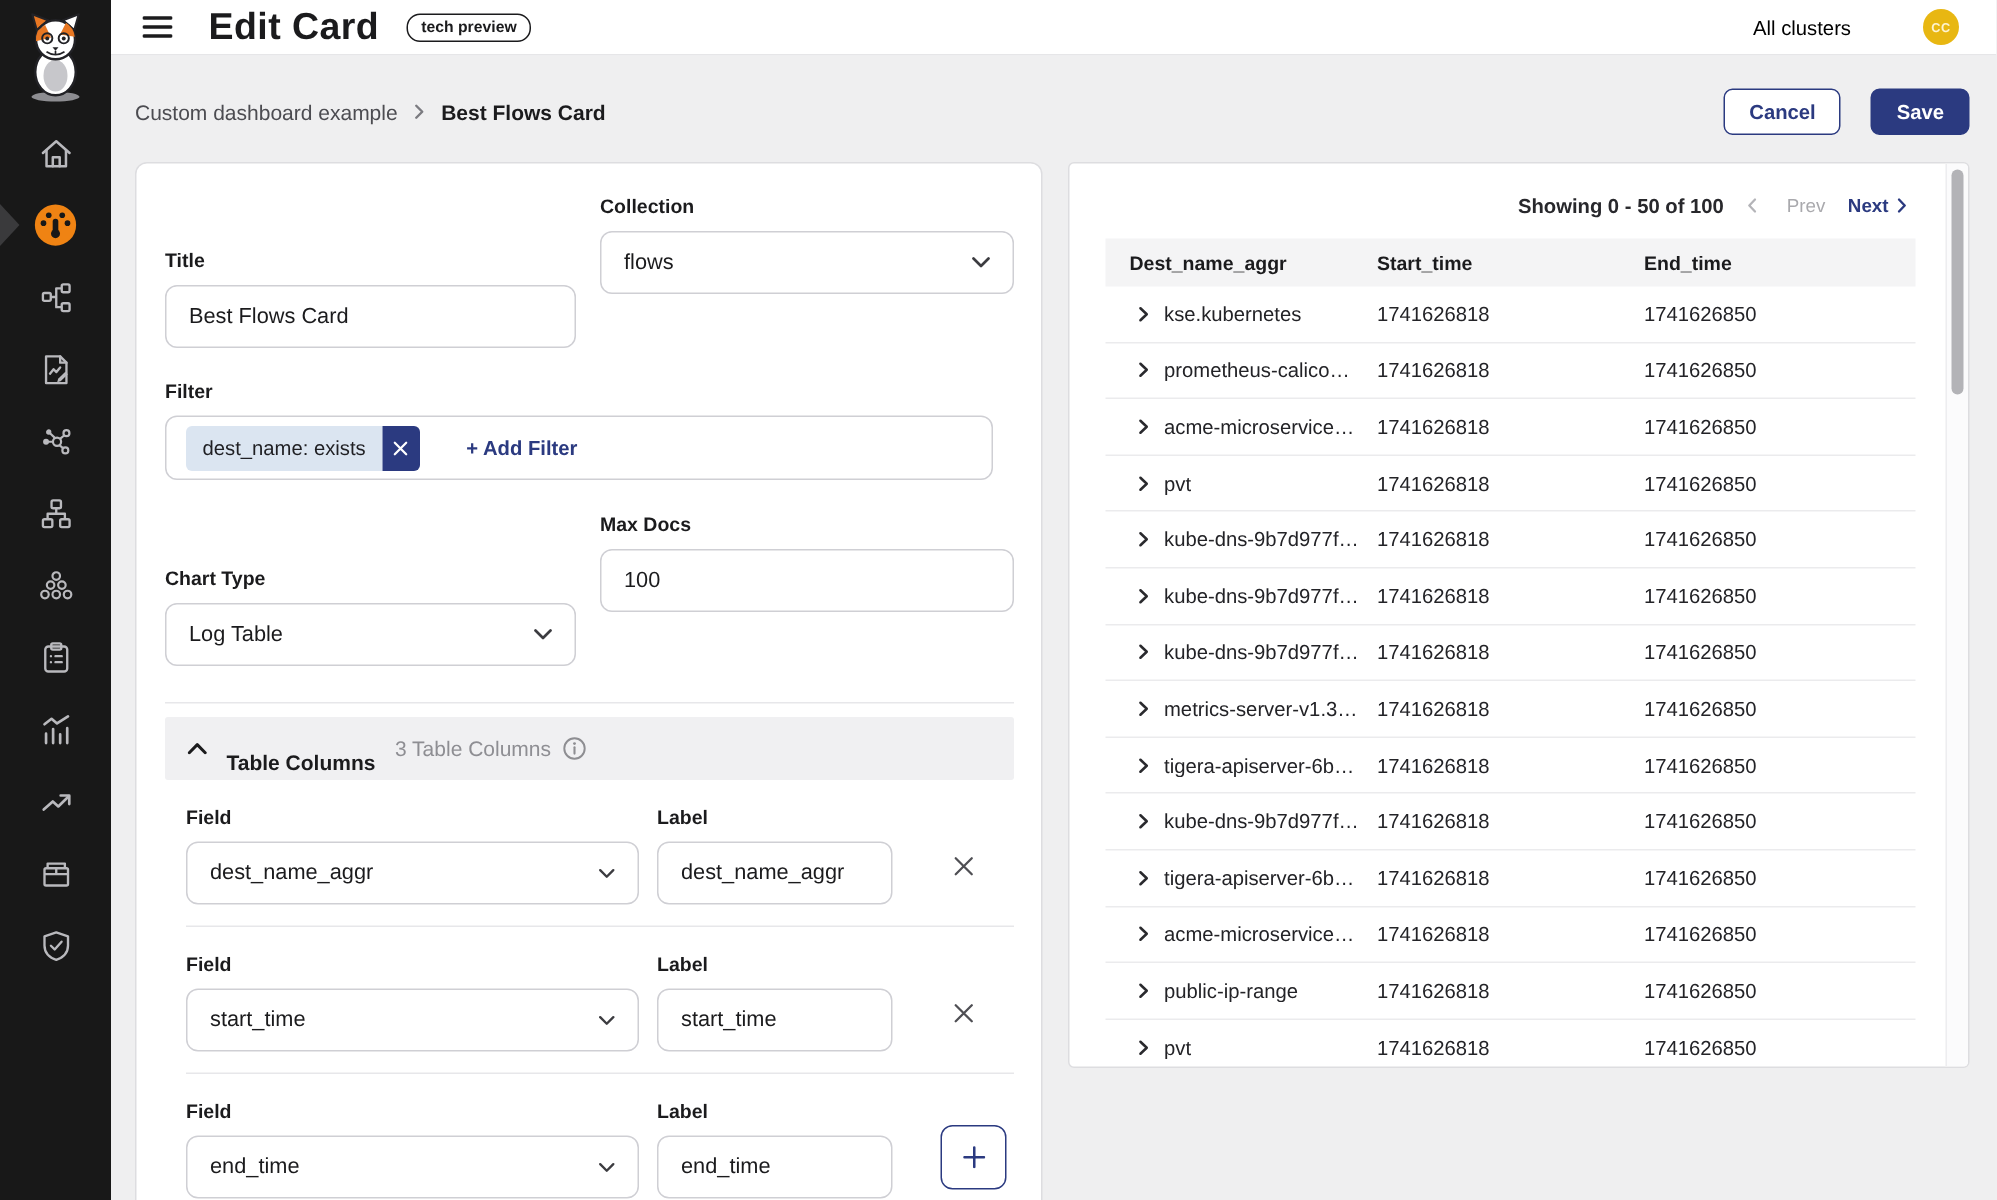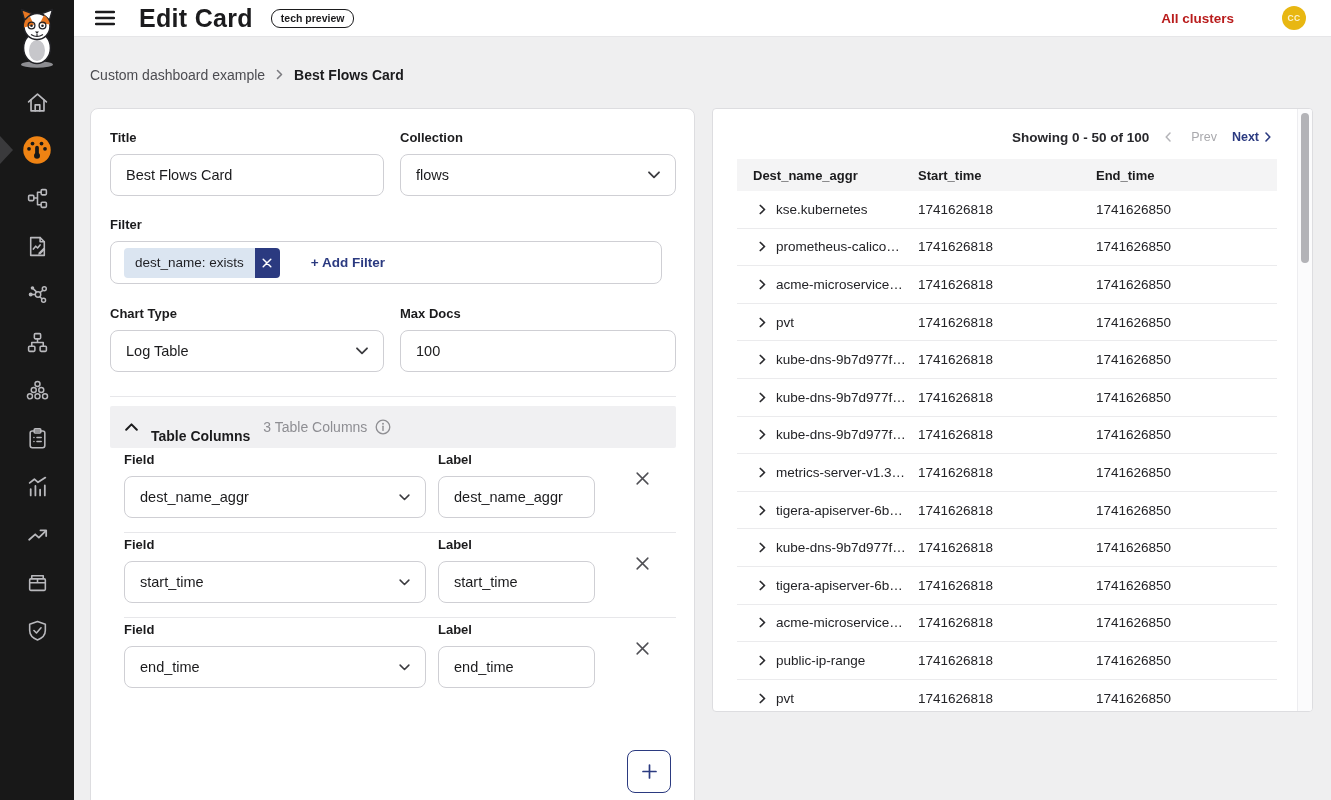--- a/index.html
+++ b/index.html
@@ -22,21 +22,21 @@
                border-left:13px solid #3a3a3c; border-top:14px solid transparent; border-bottom:14px solid transparent; }
 
   
   .topbar { position:absolute; left:74px; top:0; width:1257px; height:37px; background:#fff;
             border-bottom:1px solid #e6e6e8; display:flex; align-items:center; z-index:5; }
   .hamburger { margin-left:19px; padding:4px 2px; cursor:pointer; display:flex; }
   .app-title { margin-left:22px; font-size:25px; font-weight:800; letter-spacing:.3px; color:#1b1b1d; }
   .tech-badge { margin-left:18px; border:1.3px solid #1b1b1d; border-radius:9px; padding:2px 9px 3px;
                 font-size:10.5px; font-weight:600; color:#1b1b1d; background:#fff; }
   .topbar-spacer { flex:1; }
-  .clusters-label { font-size:13.5px; font-weight:700; color:#b91c1c; margin-right:48px; cursor:pointer; }
+  .clusters-label { font-size:13.5px; font-weight:400; color:#000000; margin-right:48px; cursor:pointer; }
   .avatar { width:24px; height:24px; border-radius:50%; background:#e8b712; color:#fdf3cf;
             font-size:8.5px; font-weight:700; display:flex; align-items:center; justify-content:center;
             margin-right:25px; cursor:pointer; letter-spacing:.3px;text-align:center; }
 
   
   .page { position:absolute; left:74px; top:37px; width:1257px; height:763px; overflow:hidden;border-radius:15px; }
 
   .breadcrumb-row { position:absolute; left:16px; right:18px; top:22px; height:31px;
                     display:flex; align-items:center; }
   .crumb-parent { font-size:14px; color:#4c4c51; cursor:pointer; }
@@ -45,21 +45,21 @@
   .crumb-actions { margin-left:auto; display:flex; gap:20px; }
   .btn { height:31px; border-radius:6px; font-size:13.5px; font-weight:600; padding:0 16px;
          display:flex; align-items:center; cursor:pointer; font-family:inherit; }
   .btn-cancel { background:#fff; border:1.5px solid #2b3a80; color:#2b3a80; }
   .btn-save { background:#2b3a80; border:1.5px solid #2b3a80; color:#fff; }
 
   
   .left-card { position:absolute; left:16px; top:71px; width:605px; height:758px; background:#fff;
                border:1px solid #dddde0; border-radius:8px; padding:21px 18px 0 19px; }
   .form-row { display:flex; gap:16px; }
-  .fcol-a { width:274px; }
+  .fcol-a { width:274px;margin-top:36px; }
   .fcol-b { flex:1; }
   .f-label { font-size:13px; font-weight:700; color:#1b1b1d; margin-bottom:9px; }
   .text-input { width:100%; height:42px; border:1px solid #cfcfd4; border-radius:8px; background:#fff;
                 font-family:inherit; font-size:14.5px; color:#1b1b1d; padding:0 15px; outline:none; }
   .select { width:100%; height:42px; border:1px solid #cfcfd4; border-radius:8px; background:#fff;
             display:flex; align-items:center; justify-content:space-between; padding:0 15px;
             font-size:14.5px; color:#1b1b1d; cursor:pointer; }
   .filter-box { width:552px; height:43px; border:1px solid #cfcfd4; border-radius:8px; background:#fff;
                 display:flex; align-items:center; padding:0 13px; }
   .chip { display:flex; align-items:stretch; height:30px; cursor:default; }
@@ -68,21 +68,21 @@
   .chip-x { background:#2b3a80; width:25px; display:flex; align-items:center; justify-content:center;
             border-radius:0 4px 4px 0; cursor:pointer; }
   .add-filter { color:#2b3a80; font-size:13.5px; font-weight:600; margin-left:31px; cursor:pointer; }
   .hr { border:none; border-top:1px solid #e7e7ea; margin:24px 0 0 0; }
   .section-header { margin-top:9px; height:42px; background:#f0f0f2; display:flex; align-items:center;
                     padding:0 15px; border-radius:2px; cursor:pointer; }
   .section-title { font-size:14px; font-weight:700; margin-left:13px; color:#1b1b1d;margin-top:18px; }
   .section-count { font-size:14px; color:#8e8e93; margin-left:13px; }
   .section-info { margin-left:8px; display:flex; }
   .col-rows { padding:0 0 0 14px; }
-  .field-row { padding:4px 0 14px 0; display:flex; gap:12px; align-items:center; }
+  .field-row { padding:17px 0 14px 0; display:flex; gap:12px; align-items:flex-end; }
   .field-row + .field-row { border-top:1px solid #e7e7ea; }
   .fr-field { width:302px; }
   .fr-label { width:157px; }
   .fr-x { margin-left:24px; margin-bottom:14px; background:none; border:none; cursor:pointer; padding:4px; display:flex; }
   .add-col-btn { position:absolute; right:23px; top:641px; width:44px; height:43px; background:#fff;
                  border:1.5px solid #2b3a80; border-radius:8px; display:flex; align-items:center;
                  justify-content:center; cursor:pointer; }
 
   
   .right-card { position:absolute; left:638px; top:71px; width:601px; height:604px; background:#fff;
@@ -243,20 +243,24 @@
 <main class="page">
 
   <div class="breadcrumb-row">
     <span class="crumb-parent">Custom dashboard example</span>
     <span class="crumb-sep">
       <svg width="7" height="11" viewBox="0 0 7 11">
           <path d="M1.5 1.5 L5.5 5.5 L1.5 9.5" stroke="#7b7b80" stroke-width="1.6" fill="none" stroke-linecap="round" stroke-linejoin="round"></path>
         </svg>
     </span>
     <span class="crumb-current">Best Flows Card</span>
+    <span class="crumb-actions">
+      <button class="btn btn-cancel">Cancel</button>
+      <button class="btn btn-save">Save</button>
+    </span>
   </div>
 
   <section class="left-card">
     <div class="form-row">
       <div class="fcol-a">
         <div class="f-label">Title</div>
         <input class="text-input" value="Best Flows Card" style="">
       </div>
       <div class="fcol-b">
         <div class="f-label">Collection</div>

